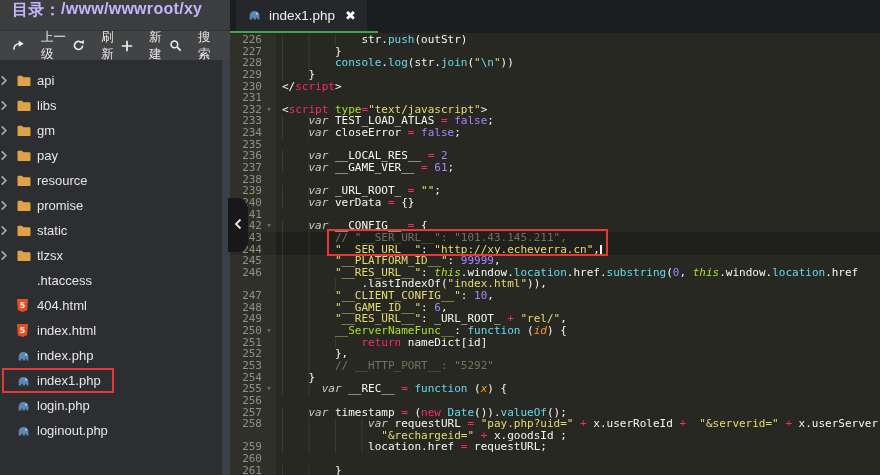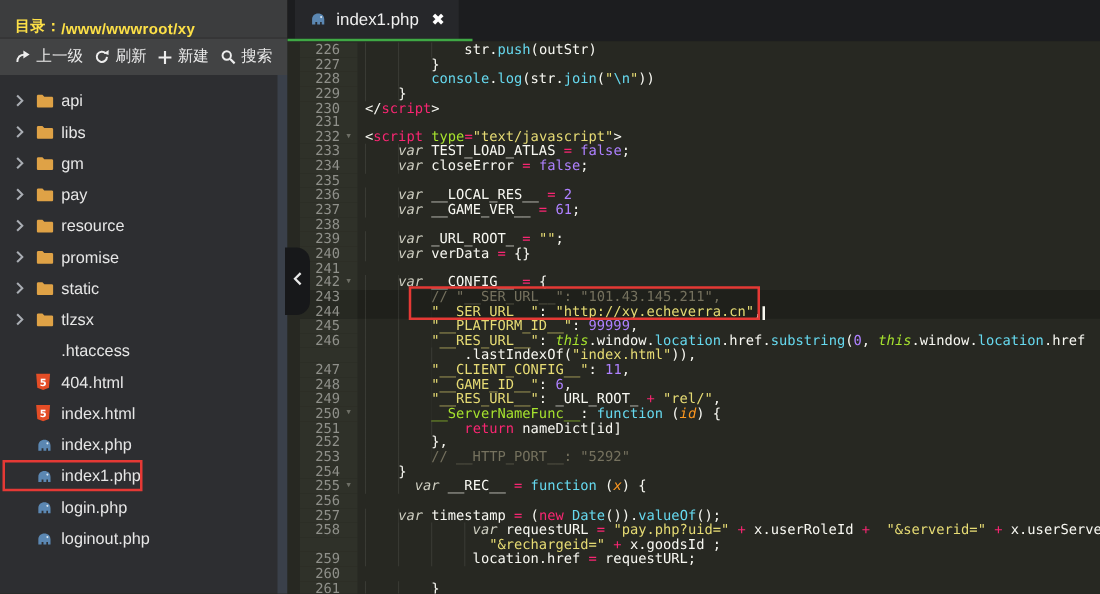--- a/index.html
+++ b/index.html
@@ -2,49 +2,49 @@
 <html><head>
 <meta charset="utf-8">
 <style>
   * { margin:0; padding:0; box-sizing:border-box; }
   html,body { width:880px; height:475px; overflow:hidden; background:#272822;
     font-family:"Liberation Sans","DejaVu Sans",sans-serif; }
   #app { position:relative; width:880px; height:475px; }
 
   
   .sidebar { position:absolute; left:0; top:0; width:230px; height:475px; background:#2d2e31; }
-  .side-header { height:30px; background:#3c3d3e; color:#fde047; font-size:12px; font-weight:bold;
-    display:flex; align-items:flex-end; padding-left:12px; letter-spacing:.3px; }
+  .side-header { height:30px; background:#3c3d3e; color:#c4b5fd; font-size:16px; font-weight:bold;
+    display:flex; align-items:flex-start; padding-left:12px; letter-spacing:.3px; }
   .side-toolbar { height:30px; background:#424344; border-top:1px solid #333;
     display:flex; align-items:center; justify-content:space-between; padding:0 12px; }
-  .tbtn { display:flex; align-items:center; gap:4px; color:#e8e8e8; font-size:12.5px; cursor:pointer; }
+  .tbtn { display:flex; align-items:center; gap:16px; color:#e8e8e8; font-size:12.5px; cursor:pointer; }
   .tbtn svg { display:block; }
   .tree { position:absolute; left:0; top:60px; right:8px; bottom:0; padding-top:8px; overflow:hidden; }
-  .titem { position:relative; height:25px; display:flex; align-items:center; padding-left:12px;
+  .titem { position:relative; height:25px; display:flex; align-items:center; 
     color:#e6e6e6; font-size:13px; cursor:pointer; }
   .chev { width:16px; display:flex; align-items:center; }
   .ficon { width:21px; display:flex; align-items:center; }
   .redbox-side { position:absolute; left:2px; top:0; width:112px; height:25px;
     border:2px solid #e53935; pointer-events:none; }
   .side-scroll { position:absolute; right:0; top:60px; bottom:0; width:8px; background:#3a404a; }
   .collapse { position:absolute; left:228px; top:198px; width:20px; height:54px; background:#17181a;
     border-radius:0 11px 11px 0; z-index:5; display:flex; align-items:center; justify-content:center;
     color:#e8e8e8; cursor:pointer; }
 
   
   .editor { position:absolute; left:230px; top:0; right:0; bottom:0; background:#272822; }
   .tabbar { position:relative; height:33px; background:#1c1d1f; }
   .tab { position:absolute; left:6px; top:0; height:31px; display:flex; align-items:center; gap:7px;
     padding:0 11px; background:#26272a; color:#f0f0f0; font-size:13.5px; cursor:pointer; }
   .tab .close { font-size:13px; color:#fff; margin-left:3px; cursor:pointer; }
   .tab-underline { position:absolute; left:0; top:31px; width:148px; height:2px; background:#3fa845; }
 
   .code { position:relative; --lh:11.65px; height:442px; overflow:hidden; padding-top:1px;
     font-family:"DejaVu Sans Mono","Liberation Mono",monospace; font-size:11px; line-height:var(--lh); }
-  .row { display:flex; height:var(--lh); white-space:pre;margin-left:10px; }
+  .row { display:flex; height:var(--lh); white-space:pre; }
   .row.hl { background:#1f201b; }
   .gut { flex:0 0 46px; background:#2f3129; color:#8f908a; display:flex; }
   .row.hl .gut { background:#272922; }
   .gut .num { flex:0 0 32px; text-align:right; }
   .gut .fold { flex:0 0 14px; text-align:center; color:#6e6f66; font-size:9px; line-height:var(--lh); cursor:pointer; }
   .txt { padding-left:6px; }
   .ind { display:inline-block;
     background-image:linear-gradient(to right, rgba(248,248,242,0.09) 1px, transparent 1px);
     background-size:4ch 100%; background-repeat:repeat-x; }
   .cursor { display:inline-block; width:2px; height:11px; background:#f8f8f0; vertical-align:text-bottom; }
@@ -316,21 +316,21 @@
         <div class="row"><div class="gut"><span class="num">238</span><span class="fold"></span></div><div class="txt"></div></div>
         <div class="row"><div class="gut"><span class="num">239</span><span class="fold"></span></div><div class="txt"><span class="ind">    </span><span class="tk-va">var</span><span class="tk-pl"> _URL_ROOT_ </span><span class="tk-kw">=</span><span class="tk-pl"> </span><span class="tk-st">""</span><span class="tk-pl">;</span></div></div>
         <div class="row"><div class="gut"><span class="num">240</span><span class="fold"></span></div><div class="txt"><span class="ind">    </span><span class="tk-va">var</span><span class="tk-pl"> verData </span><span class="tk-kw">=</span><span class="tk-pl"> {}</span></div></div>
         <div class="row"><div class="gut"><span class="num">241</span><span class="fold"></span></div><div class="txt"></div></div>
         <div class="row"><div class="gut"><span class="num">242</span><span class="fold">▾</span></div><div class="txt"><span class="ind">    </span><span class="tk-va">var</span><span class="tk-pl"> __CONFIG__ </span><span class="tk-kw">=</span><span class="tk-pl"> {</span></div></div>
         <div class="row hl"><div class="gut"><span class="num">243</span><span class="fold"></span></div><div class="txt"><span class="ind">        </span><span class="tk-cm">// "__SER_URL__": "101.43.145.211",</span></div></div>
         <div class="row hl"><div class="gut"><span class="num">244</span><span class="fold"></span></div><div class="txt"><span class="ind">        </span><span class="tk-st">"__SER_URL__"</span><span class="tk-pl">: </span><span class="tk-st">"http://xy.echeverra.cn"</span><span class="tk-pl">,</span><span class="cursor"></span></div></div>
         <div class="row"><div class="gut"><span class="num">245</span><span class="fold"></span></div><div class="txt"><span class="ind">        </span><span class="tk-st">"__PLATFORM_ID__"</span><span class="tk-pl">: </span><span class="tk-nu">99999</span><span class="tk-pl">,</span></div></div>
         <div class="row"><div class="gut"><span class="num">246</span><span class="fold"></span></div><div class="txt"><span class="ind">        </span><span class="tk-st">"__RES_URL__"</span><span class="tk-pl">: </span><span class="tk-th">this</span><span class="tk-pl">.window.</span><span class="tk-fn">location</span><span class="tk-pl">.href.</span><span class="tk-fn">substring</span><span class="tk-pl">(</span><span class="tk-nu">0</span><span class="tk-pl">, </span><span class="tk-th">this</span><span class="tk-pl">.window.</span><span class="tk-fn">location</span><span class="tk-pl">.href</span></div></div>
         <div class="row"><div class="gut"><span class="num"></span><span class="fold"></span></div><div class="txt"><span class="ind">            </span><span class="tk-pl">.lastIndexOf(</span><span class="tk-st">"index.html"</span><span class="tk-pl">)),</span></div></div>
-        <div class="row"><div class="gut"><span class="num">247</span><span class="fold"></span></div><div class="txt"><span class="ind">        </span><span class="tk-st">"__CLIENT_CONFIG__"</span><span class="tk-pl">: </span><span class="tk-nu">11</span><span class="tk-pl">,</span></div></div>
+        <div class="row"><div class="gut"><span class="num">247</span><span class="fold"></span></div><div class="txt"><span class="ind">        </span><span class="tk-st">"__CLIENT_CONFIG__"</span><span class="tk-pl">: </span><span class="tk-nu">10</span><span class="tk-pl">,</span></div></div>
         <div class="row"><div class="gut"><span class="num">248</span><span class="fold"></span></div><div class="txt"><span class="ind">        </span><span class="tk-st">"__GAME_ID__"</span><span class="tk-pl">: </span><span class="tk-nu">6</span><span class="tk-pl">,</span></div></div>
         <div class="row"><div class="gut"><span class="num">249</span><span class="fold"></span></div><div class="txt"><span class="ind">        </span><span class="tk-st">"__RES_URL__"</span><span class="tk-pl">: _URL_ROOT_ </span><span class="tk-kw">+</span><span class="tk-pl"> </span><span class="tk-st">"rel/"</span><span class="tk-pl">,</span></div></div>
         <div class="row"><div class="gut"><span class="num">250</span><span class="fold">▾</span></div><div class="txt"><span class="ind">        </span><span class="tk-gr">__ServerNameFunc__</span><span class="tk-pl">: </span><span class="tk-itfn">function</span><span class="tk-pl"> (</span><span class="tk-pa">id</span><span class="tk-pl">) {</span></div></div>
         <div class="row"><div class="gut"><span class="num">251</span><span class="fold"></span></div><div class="txt"><span class="ind">            </span><span class="tk-kw">return</span><span class="tk-pl"> nameDict[id]</span></div></div>
         <div class="row"><div class="gut"><span class="num">252</span><span class="fold"></span></div><div class="txt"><span class="ind">        </span><span class="tk-pl">},</span></div></div>
         <div class="row"><div class="gut"><span class="num">253</span><span class="fold"></span></div><div class="txt"><span class="ind">        </span><span class="tk-cm">// __HTTP_PORT__: "5292"</span></div></div>
         <div class="row"><div class="gut"><span class="num">254</span><span class="fold"></span></div><div class="txt"><span class="ind">    </span><span class="tk-pl">}</span></div></div>
         <div class="row"><div class="gut"><span class="num">255</span><span class="fold">▾</span></div><div class="txt"><span class="ind">      </span><span class="tk-va">var</span><span class="tk-pl"> __REC__ </span><span class="tk-kw">=</span><span class="tk-pl"> </span><span class="tk-itfn">function</span><span class="tk-pl"> (</span><span class="tk-pa">x</span><span class="tk-pl">) {</span></div></div>
         <div class="row"><div class="gut"><span class="num">256</span><span class="fold"></span></div><div class="txt"></div></div>
         <div class="row"><div class="gut"><span class="num">257</span><span class="fold"></span></div><div class="txt"><span class="ind">    </span><span class="tk-va">var</span><span class="tk-pl"> timestamp </span><span class="tk-kw">=</span><span class="tk-pl"> (</span><span class="tk-kw">new</span><span class="tk-pl"> </span><span class="tk-fn">Date</span><span class="tk-pl">()).</span><span class="tk-fn">valueOf</span><span class="tk-pl">();</span></div></div>

